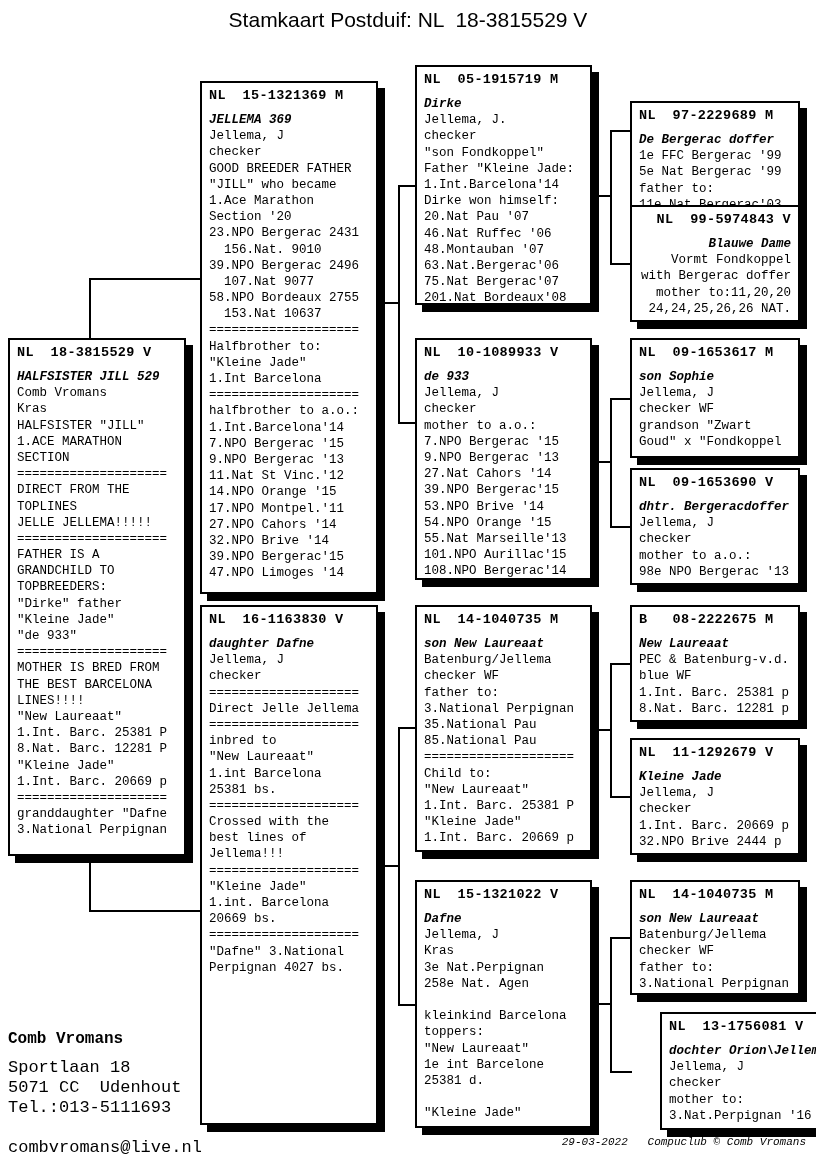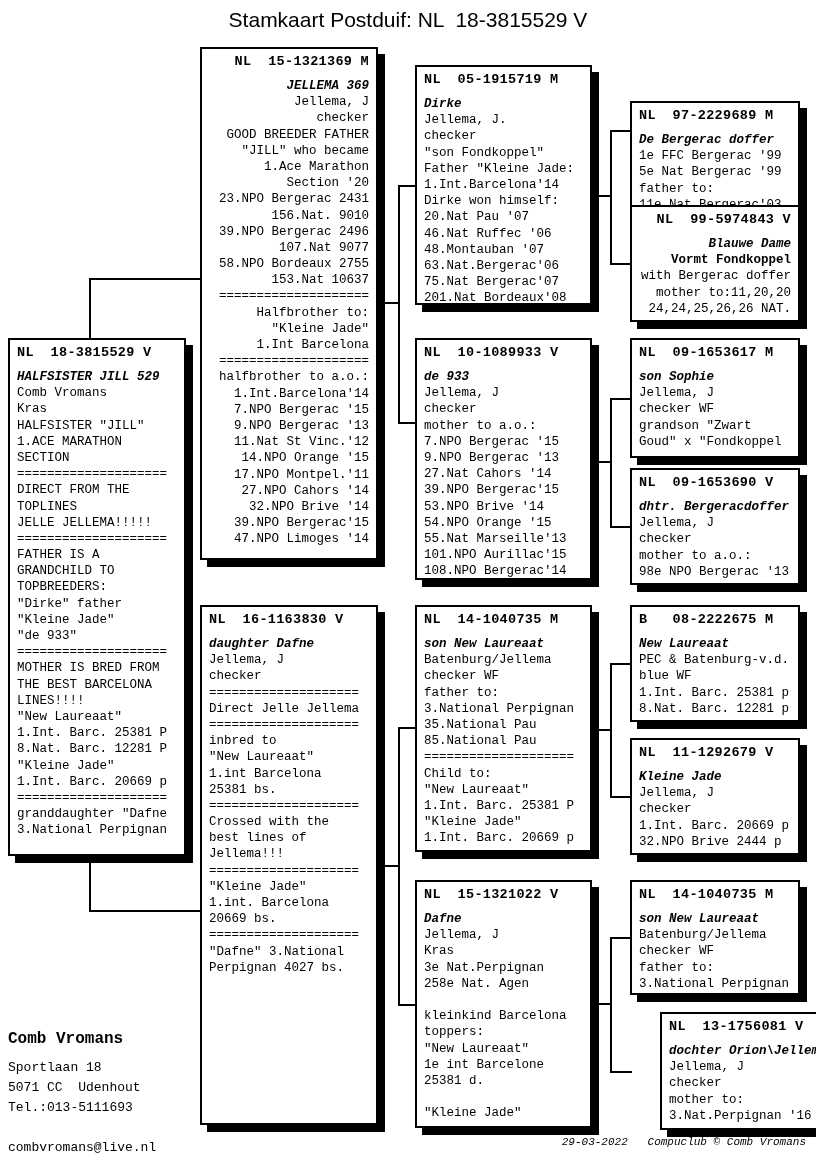--- a/index.html
+++ b/index.html
@@ -5,25 +5,25 @@
   html,body{margin:0;padding:0;background:#fff;}
   #card{position:relative;width:816px;height:1172px;background:#ffffff;overflow:hidden;
         font-family:"Liberation Mono","DejaVu Sans Mono",monospace;color:#000;}
   #title{position:absolute;left:0;top:8px;width:816px;text-align:center;
          font-family:"Liberation Sans","DejaVu Sans",sans-serif;font-size:21px;white-space:pre;}
   .pbox{position:absolute;background:#fff;border:2px solid #000;box-shadow:7px 7px 0 0 #000;
         padding:5px 7px;box-sizing:border-box;overflow:hidden;}
   .box-header{font-weight:bold;font-size:13.5px;white-space:pre;margin-bottom:9px;letter-spacing:.3px;}
   .box-line{white-space:pre;font-size:12.5px;line-height:16.2px;height:16.2px;font-weight:500;}
   .box-line.it{font-style:italic;font-weight:bold;}
-  .box-line.bd{font-weight:bold;}
+  .box-line.bd{font-weight:normal;}
   .conn{position:absolute;background:#000;}
   #contact{position:absolute;left:8px;top:1030px;}
   #contact-name{font-weight:bold;font-size:16px;margin-bottom:10px;white-space:pre;}
-  #contact .box-line{font-size:13px;line-height:20px;height:20px;}
+  #contact .box-line{font-size:17px;line-height:20px;height:20px;}
   #footer{position:absolute;right:10px;top:1136px;font-style:italic;font-size:11px;white-space:pre;}
 </style>
 </head>
 <body>
 
 <div id="card">
 
   <div id="title">Stamkaart Postduif: NL  18-3815529 V</div>
 
   <div class="pbox" style="left:8px;top:338px;width:178px;height:518px;">
@@ -54,21 +54,21 @@
         <div class="box-line">1.Int. Barc. 25381 P</div>
         <div class="box-line">8.Nat. Barc. 12281 P</div>
         <div class="box-line">"Kleine Jade"</div>
         <div class="box-line">1.Int. Barc. 20669 p</div>
         <div class="box-line">====================</div>
         <div class="box-line">granddaughter "Dafne</div>
         <div class="box-line">3.National Perpignan</div>
       </div>
   </div>
 
-  <div class="pbox" style="left:200px;top:47px;width:178px;height:513px;text-align:right;">
+  <div class="pbox" style="left:200px;top:81px;width:178px;height:513px;">
     <div class="box-header">NL  15-1321369 M</div>
     <div>
         <div class="box-line it">JELLEMA 369</div>
         <div class="box-line">Jellema, J</div>
         <div class="box-line">checker</div>
         <div class="box-line">GOOD BREEDER FATHER</div>
         <div class="box-line">"JILL" who became</div>
         <div class="box-line">1.Ace Marathon</div>
         <div class="box-line">Section '20</div>
         <div class="box-line">23.NPO Bergerac 2431</div>

